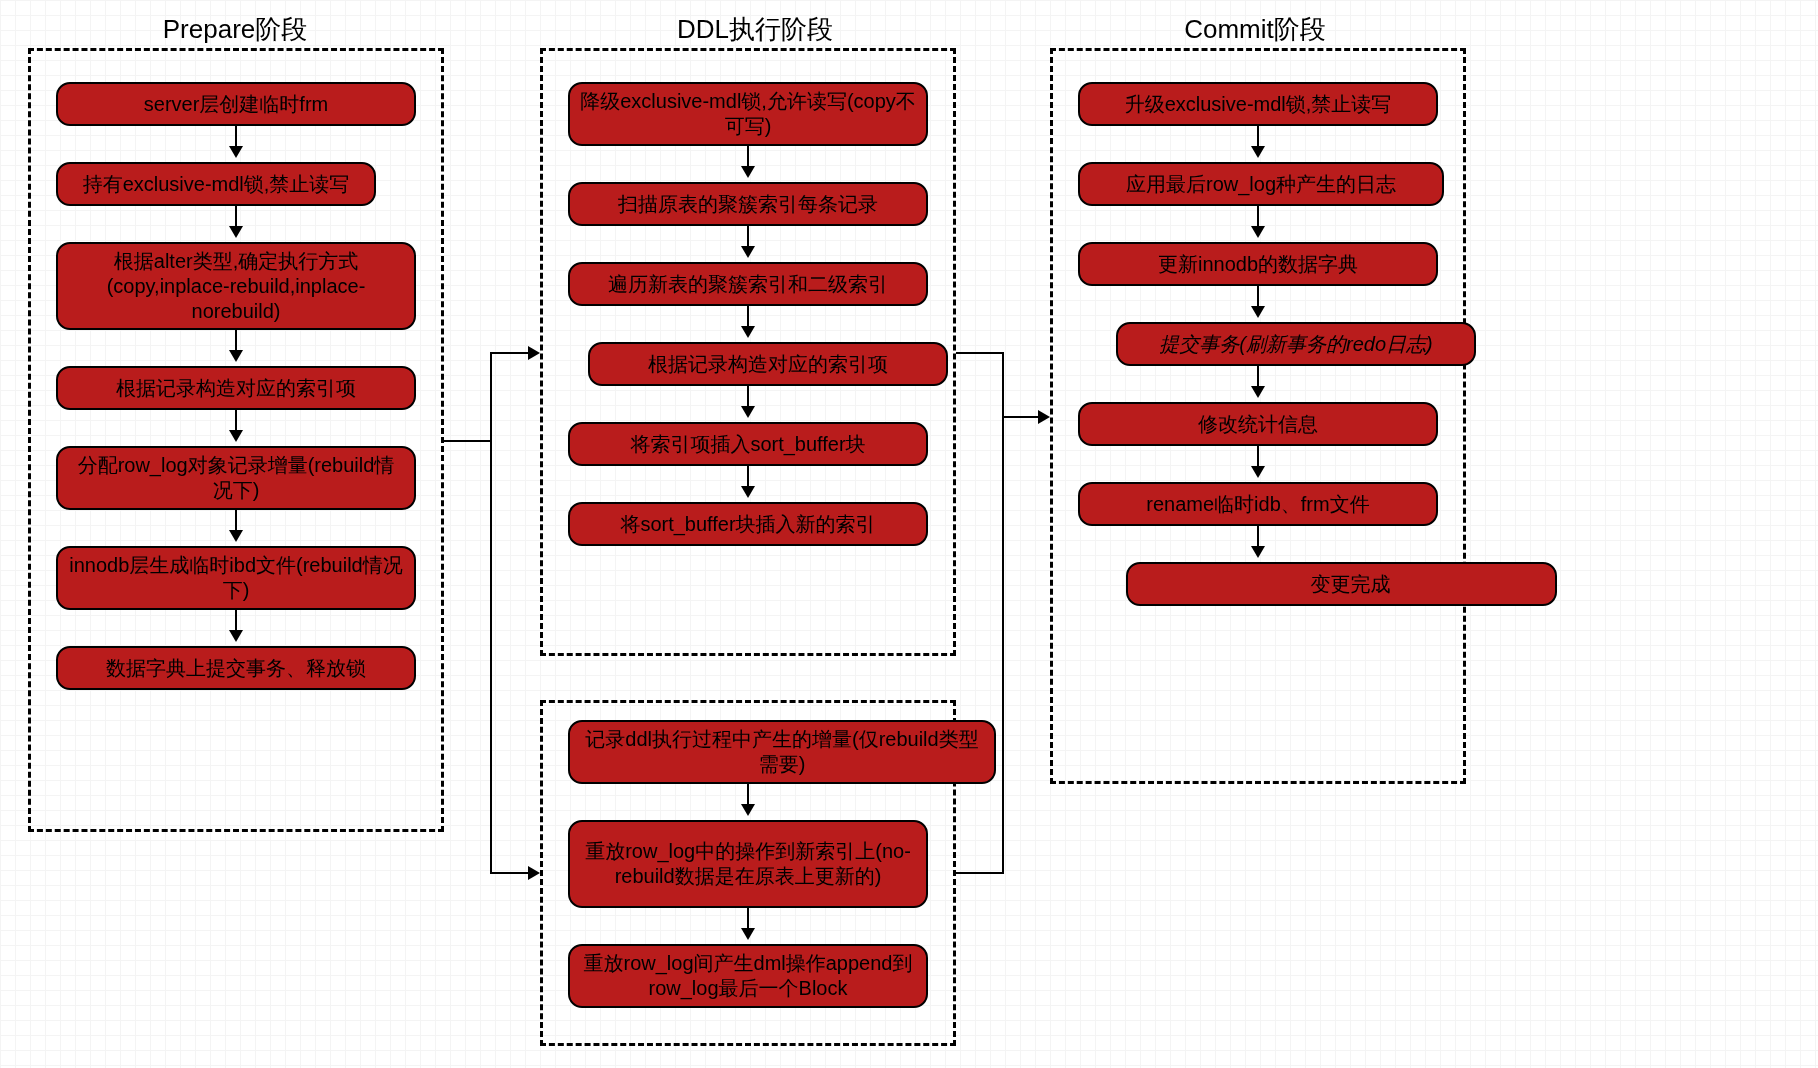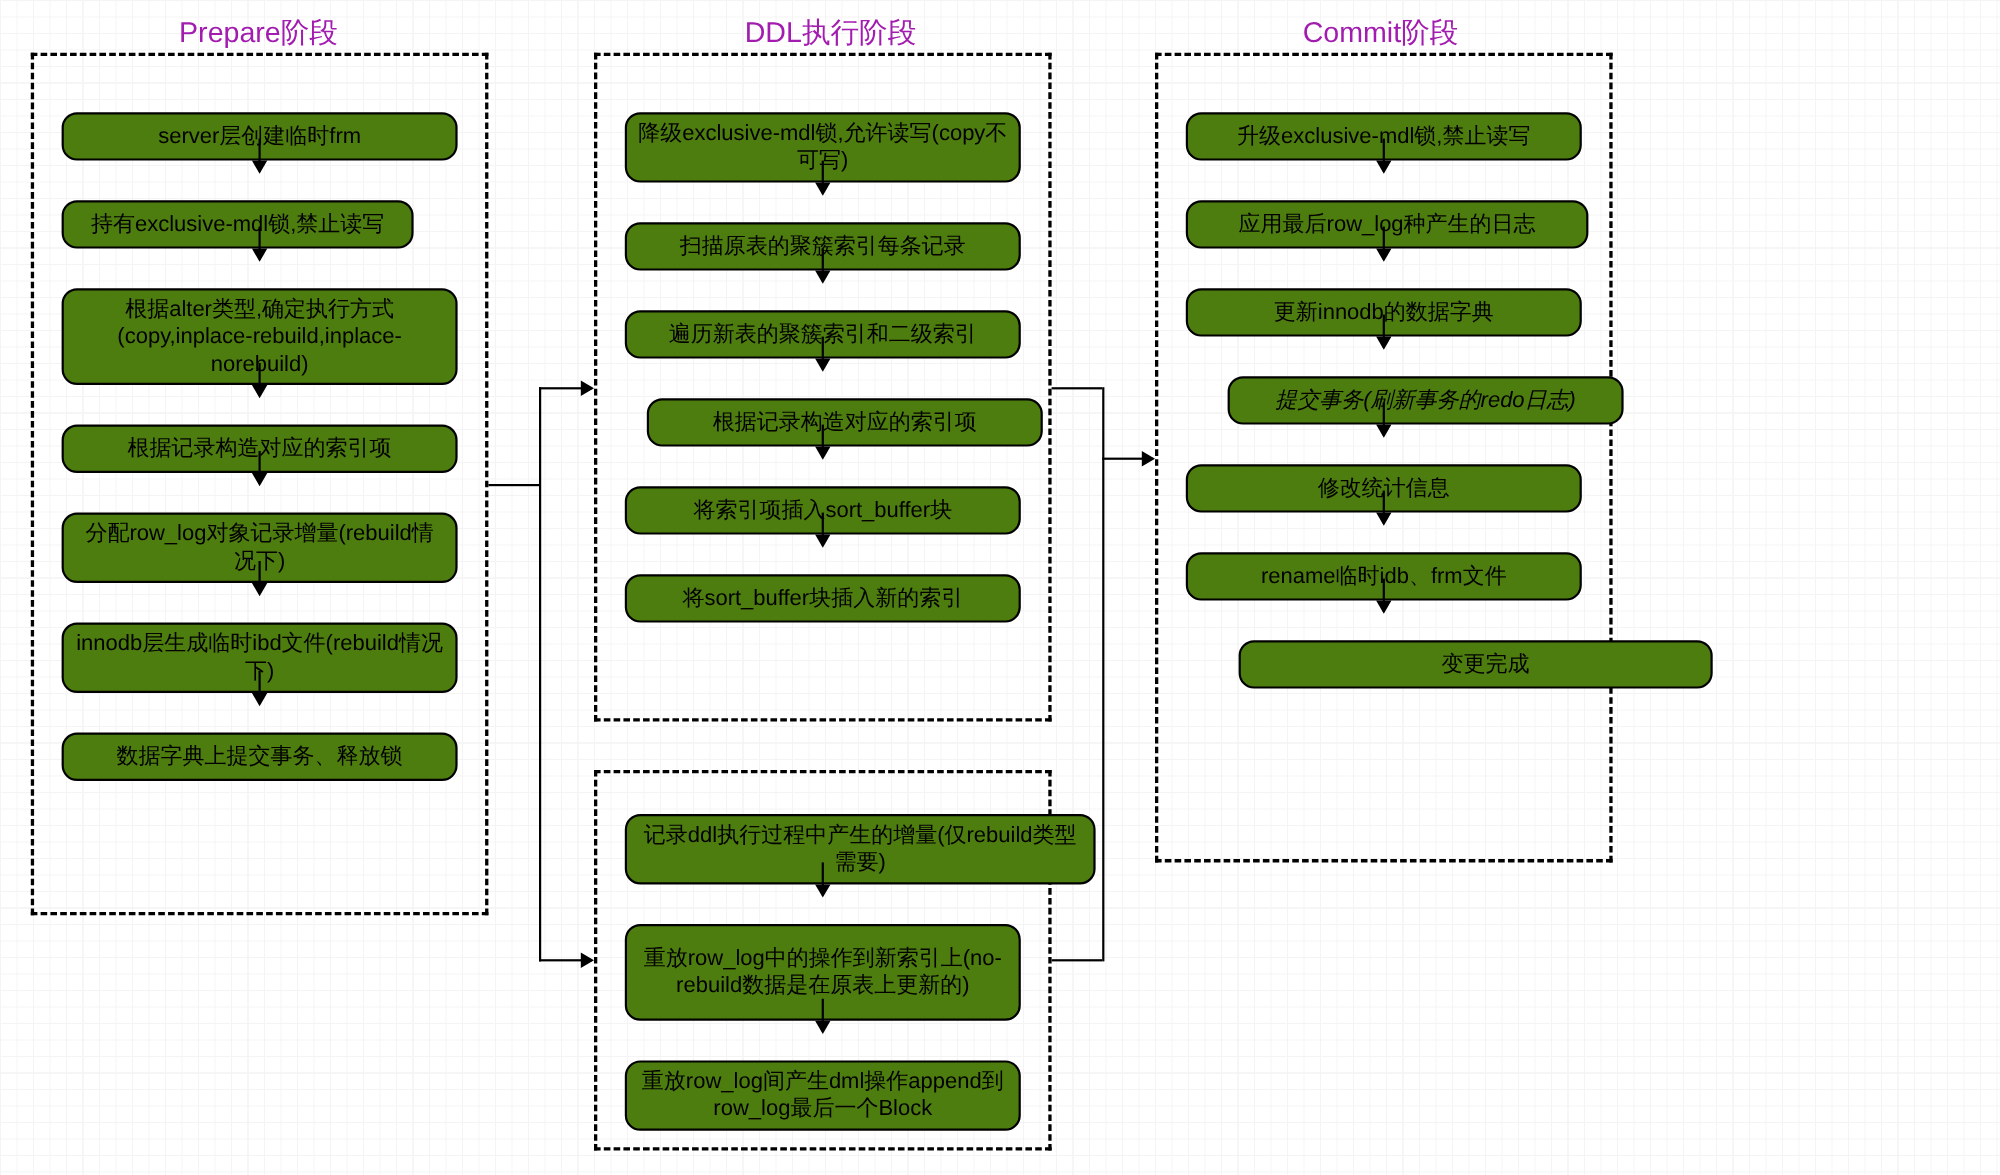--- a/index.html
+++ b/index.html
@@ -13,42 +13,41 @@
       linear-gradient(90deg, #eee 1px, transparent 1px);
     background-size: 15px 15px, 15px 15px, 75px 75px, 75px 75px;
     width: 1818px;
     height: 1068px;
     position: relative;
   }
   .stage-title {
     position: absolute;
     font-size: 26px;
     font-weight: 400;
-    color: #a21caf;
+    color: #000000;
     text-align: center;
   }
   .stage-box {
     position: absolute;
     border: 3px dashed #000;
     background: transparent;
   }
   .node {
     position: absolute;
     border: 2px solid #000;
     border-radius: 14px;
-    background: #4d7c0f;
+    background: #b91c1c;
     font-size: 20px;
     line-height: 1.25;
     color: #000;
     display: flex;
     align-items: center;
     justify-content: center;
     text-align: center;
     padding: 6px 10px;
-    margin-top: 20px;
   }
   .arrow-v {
     position: absolute;
     width: 2px;
     background: #000;
   }
   .arrow-v::after {
     content: '';
     position: absolute;
     left: -6px;

